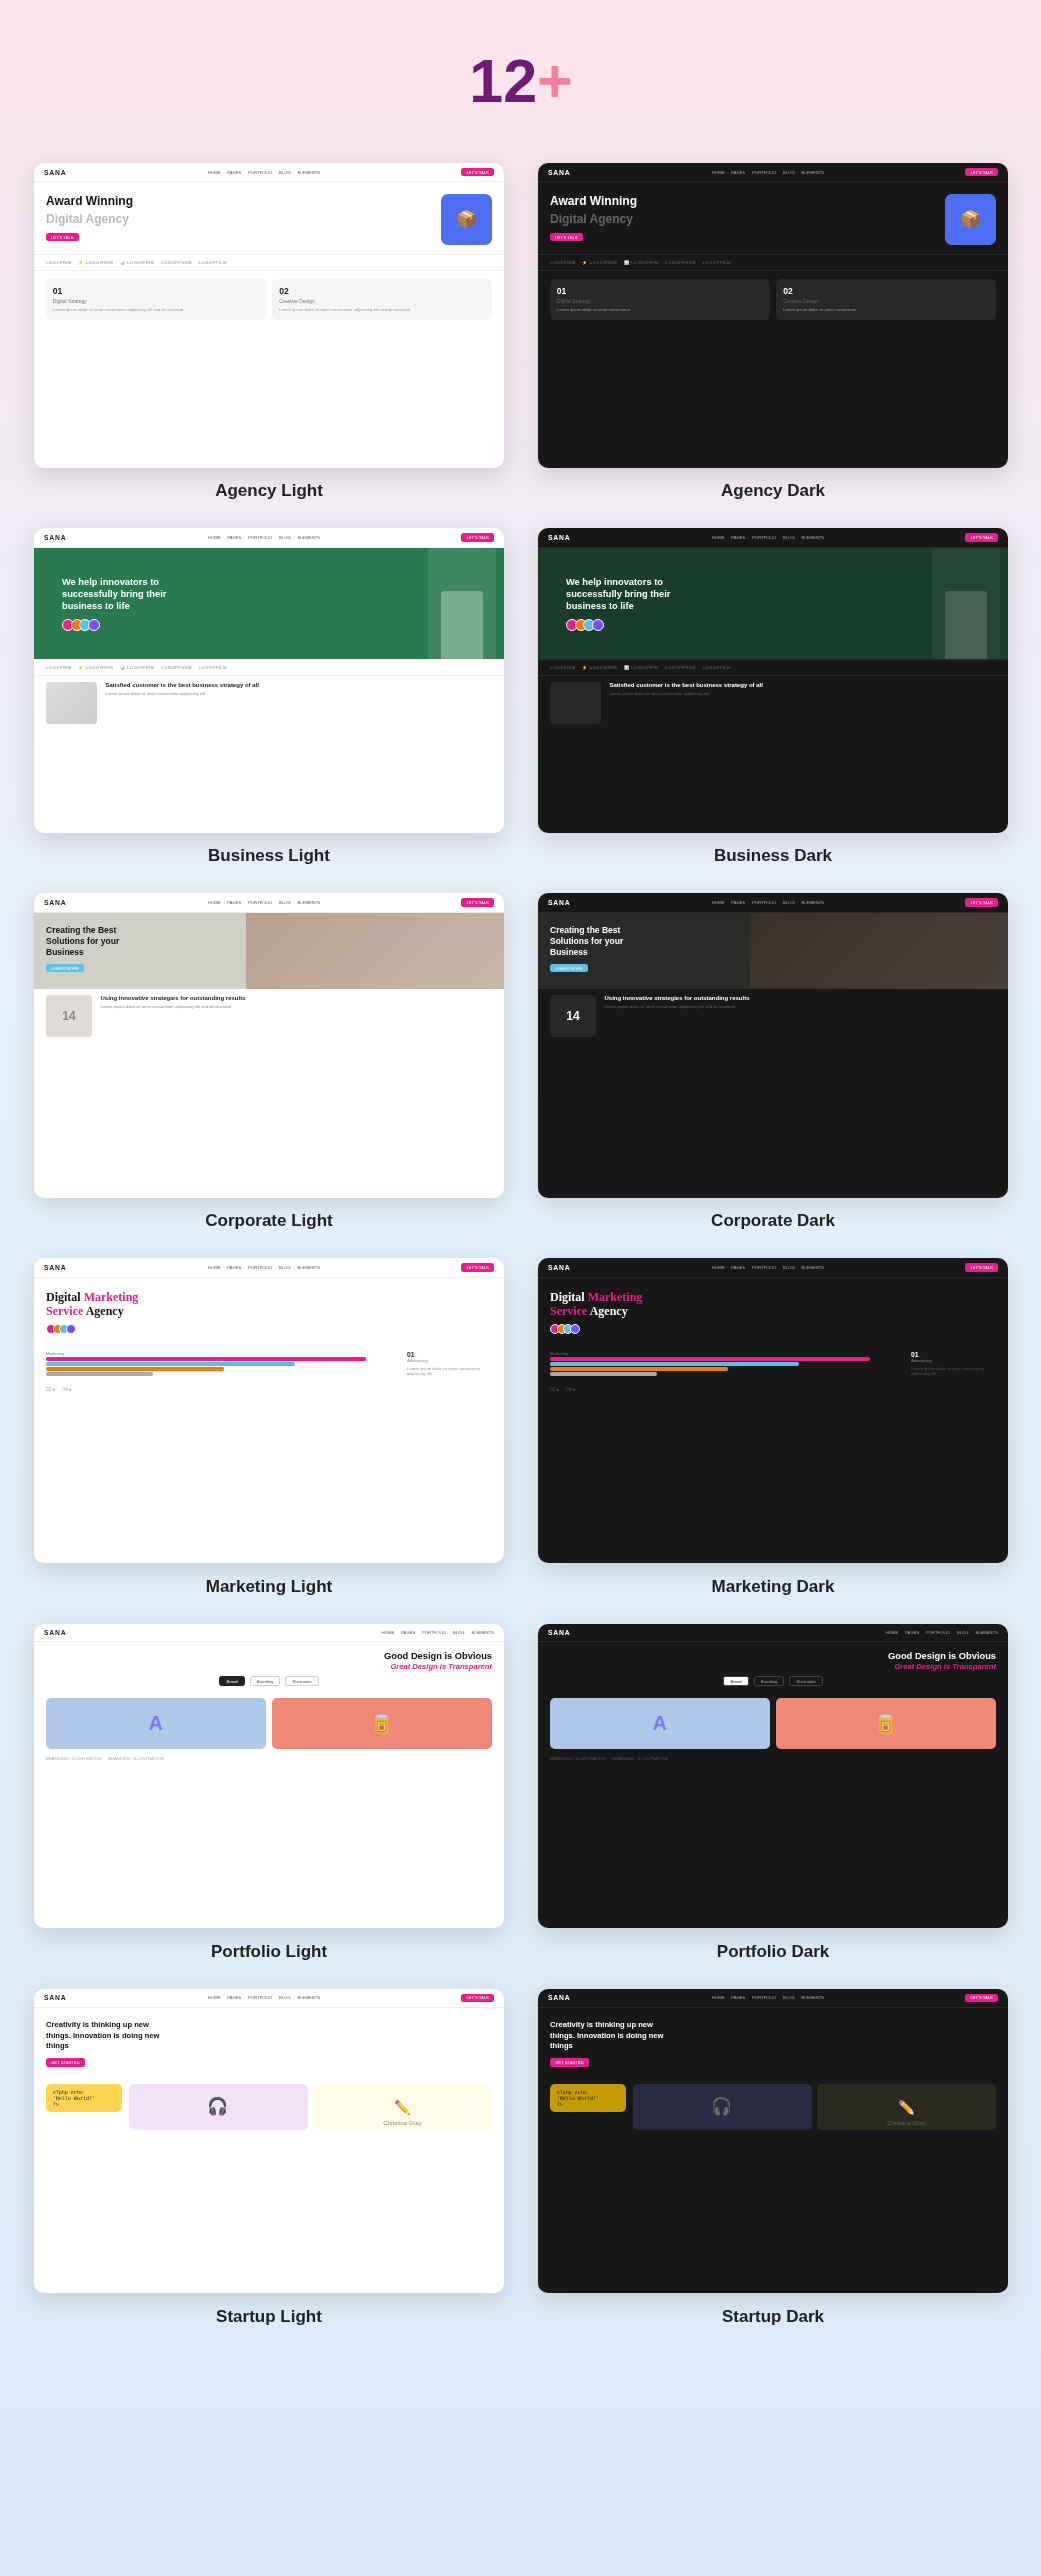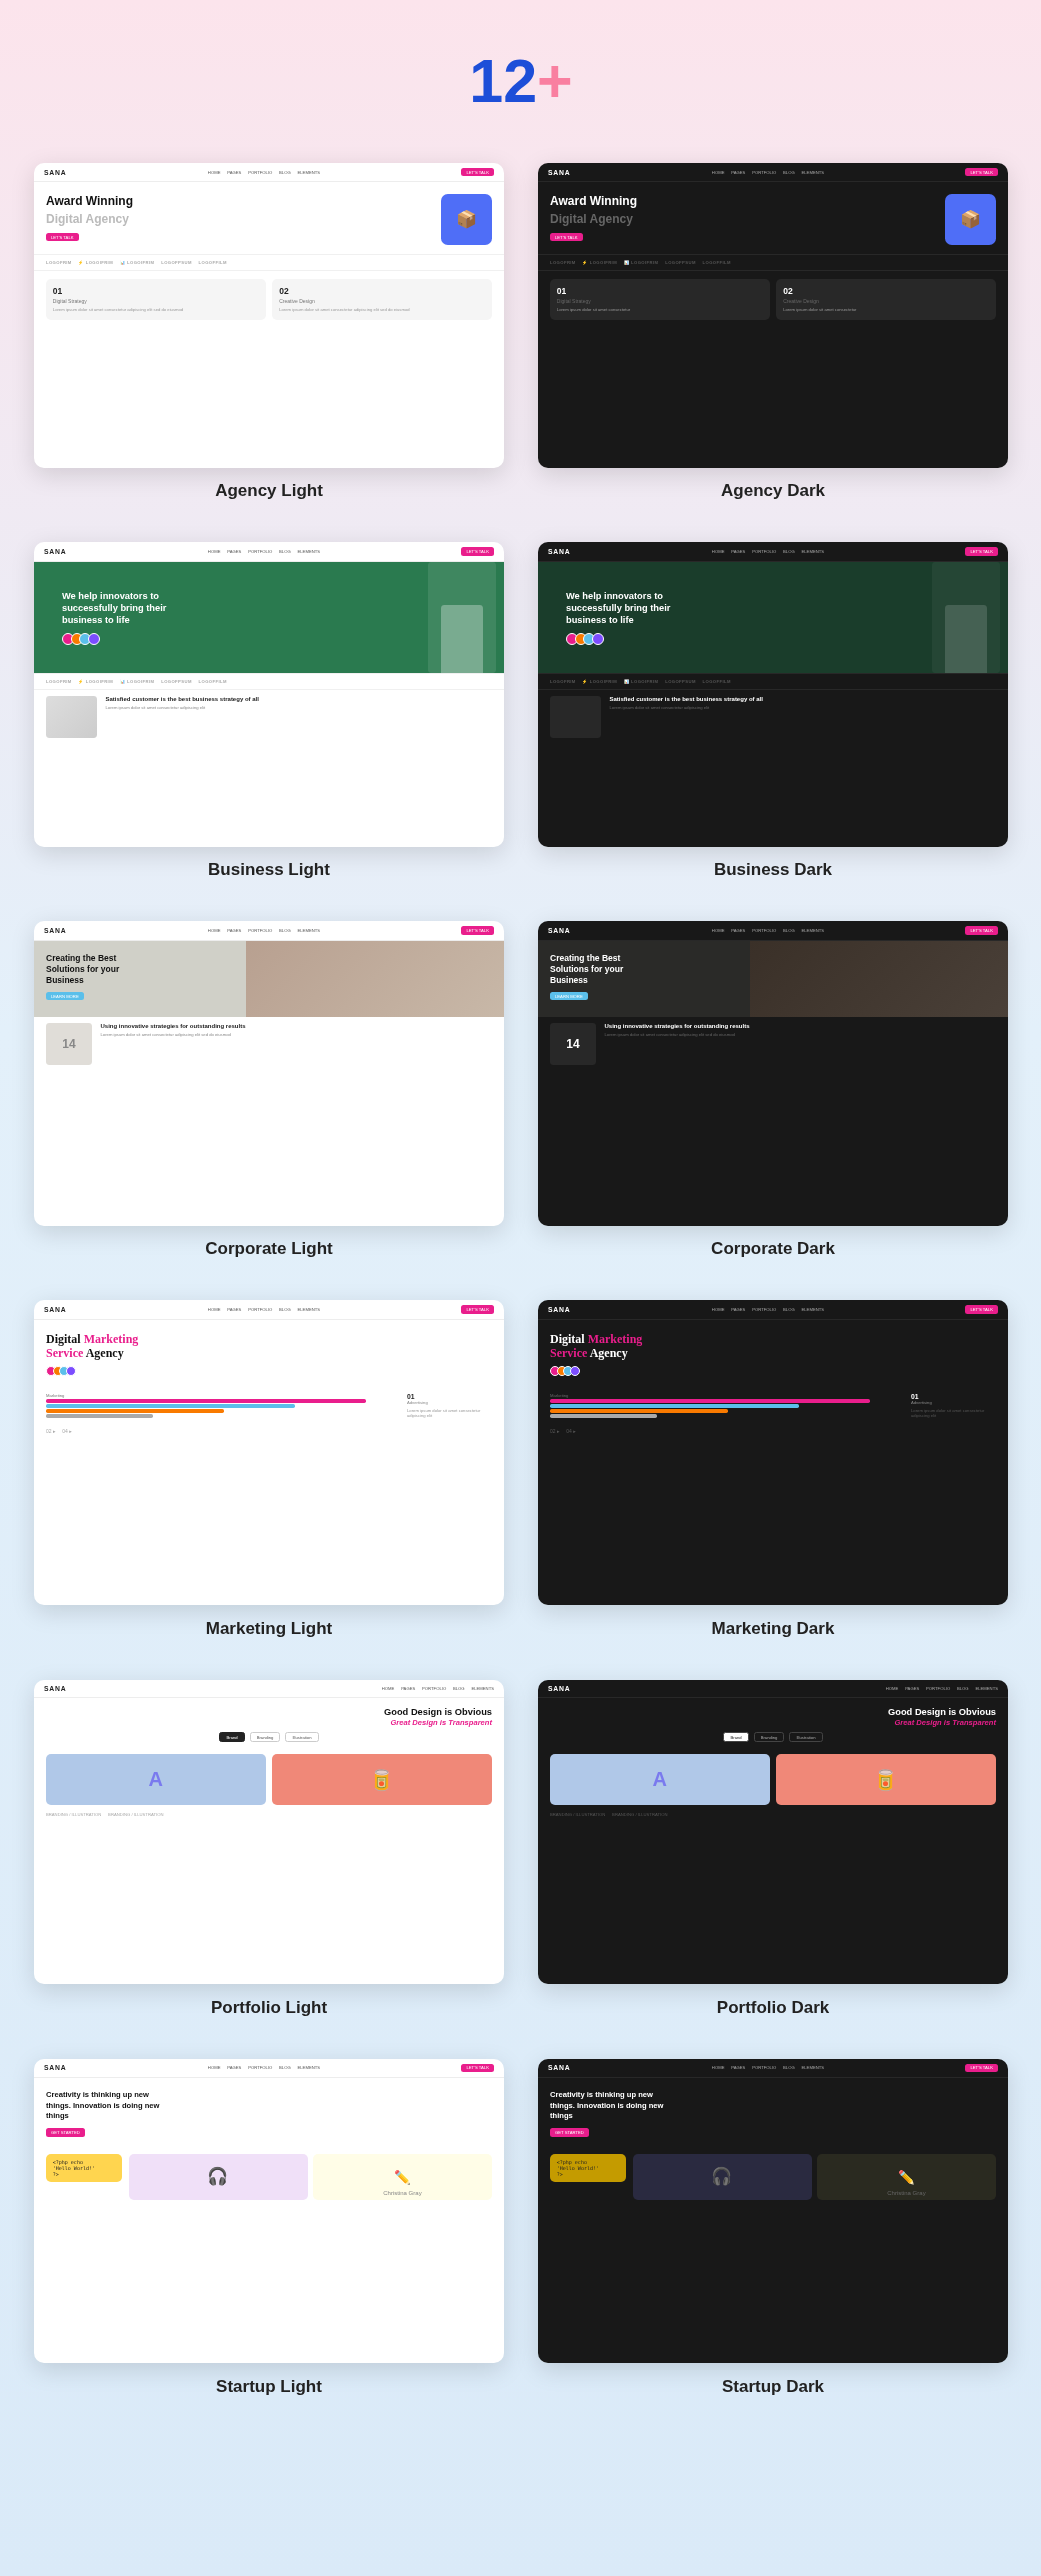--- a/index.html
+++ b/index.html
@@ -17,37 +17,37 @@
       text-align: center;
       margin-bottom: 51px;
     }
     .header-number {
       font-size: 61px;
       font-weight: 900;
       line-height: 1;
       margin-bottom: 8.5px;
     }
     .header-number .num-12 {
-      color: #1d4ed8;
+      color: #701a75;
     }
     .header-number .num-plus {
       color: #f97fa0;
     }
     .header-subtitle {
       font-size: 18.6px;
       font-weight: 700;
       letter-spacing: 1.7px;
       color: #222;
       text-transform: uppercase;
       line-height: 1.4;
     }
     .demos-grid {
       display: grid;
       grid-template-columns: 1fr 1fr;
-      gap: 41px 34px;
+      gap: 27px 34px;
     }
     .demo-item {
       display: flex;
       flex-direction: column;
       align-items: center;
     }
     .demo-card {
       width: 100%;
       border-radius: 10px;
       overflow: hidden;

